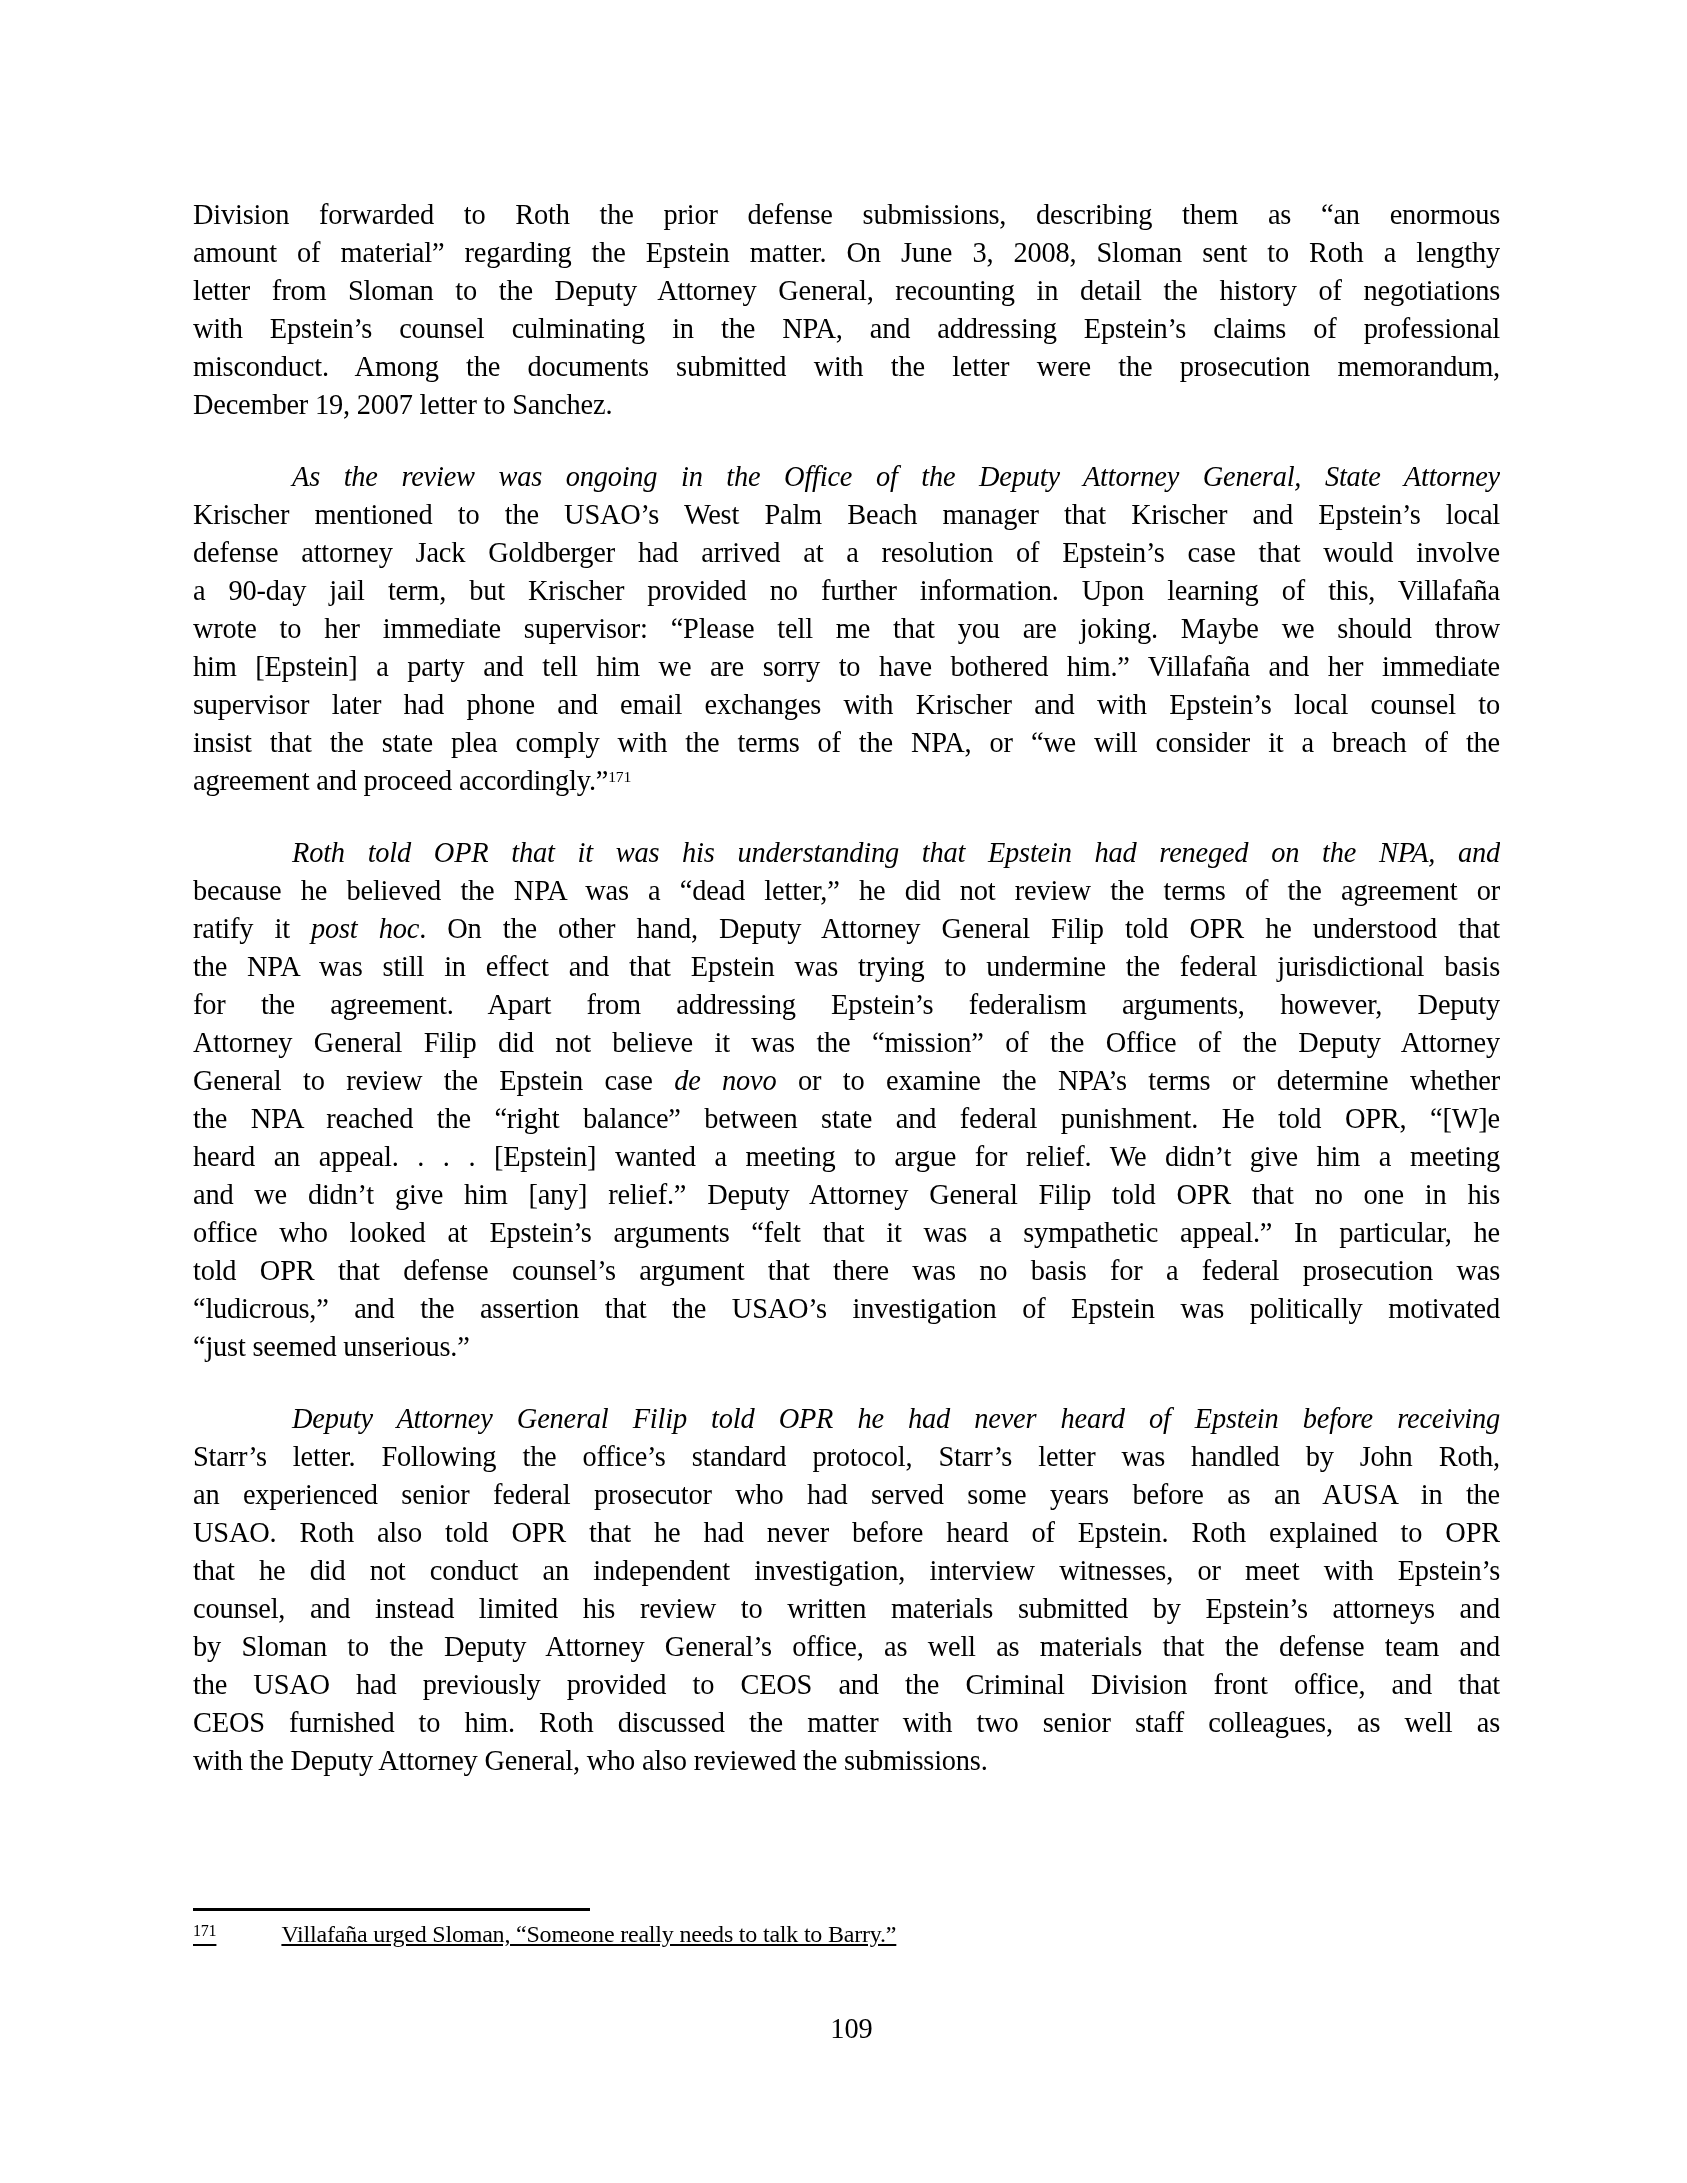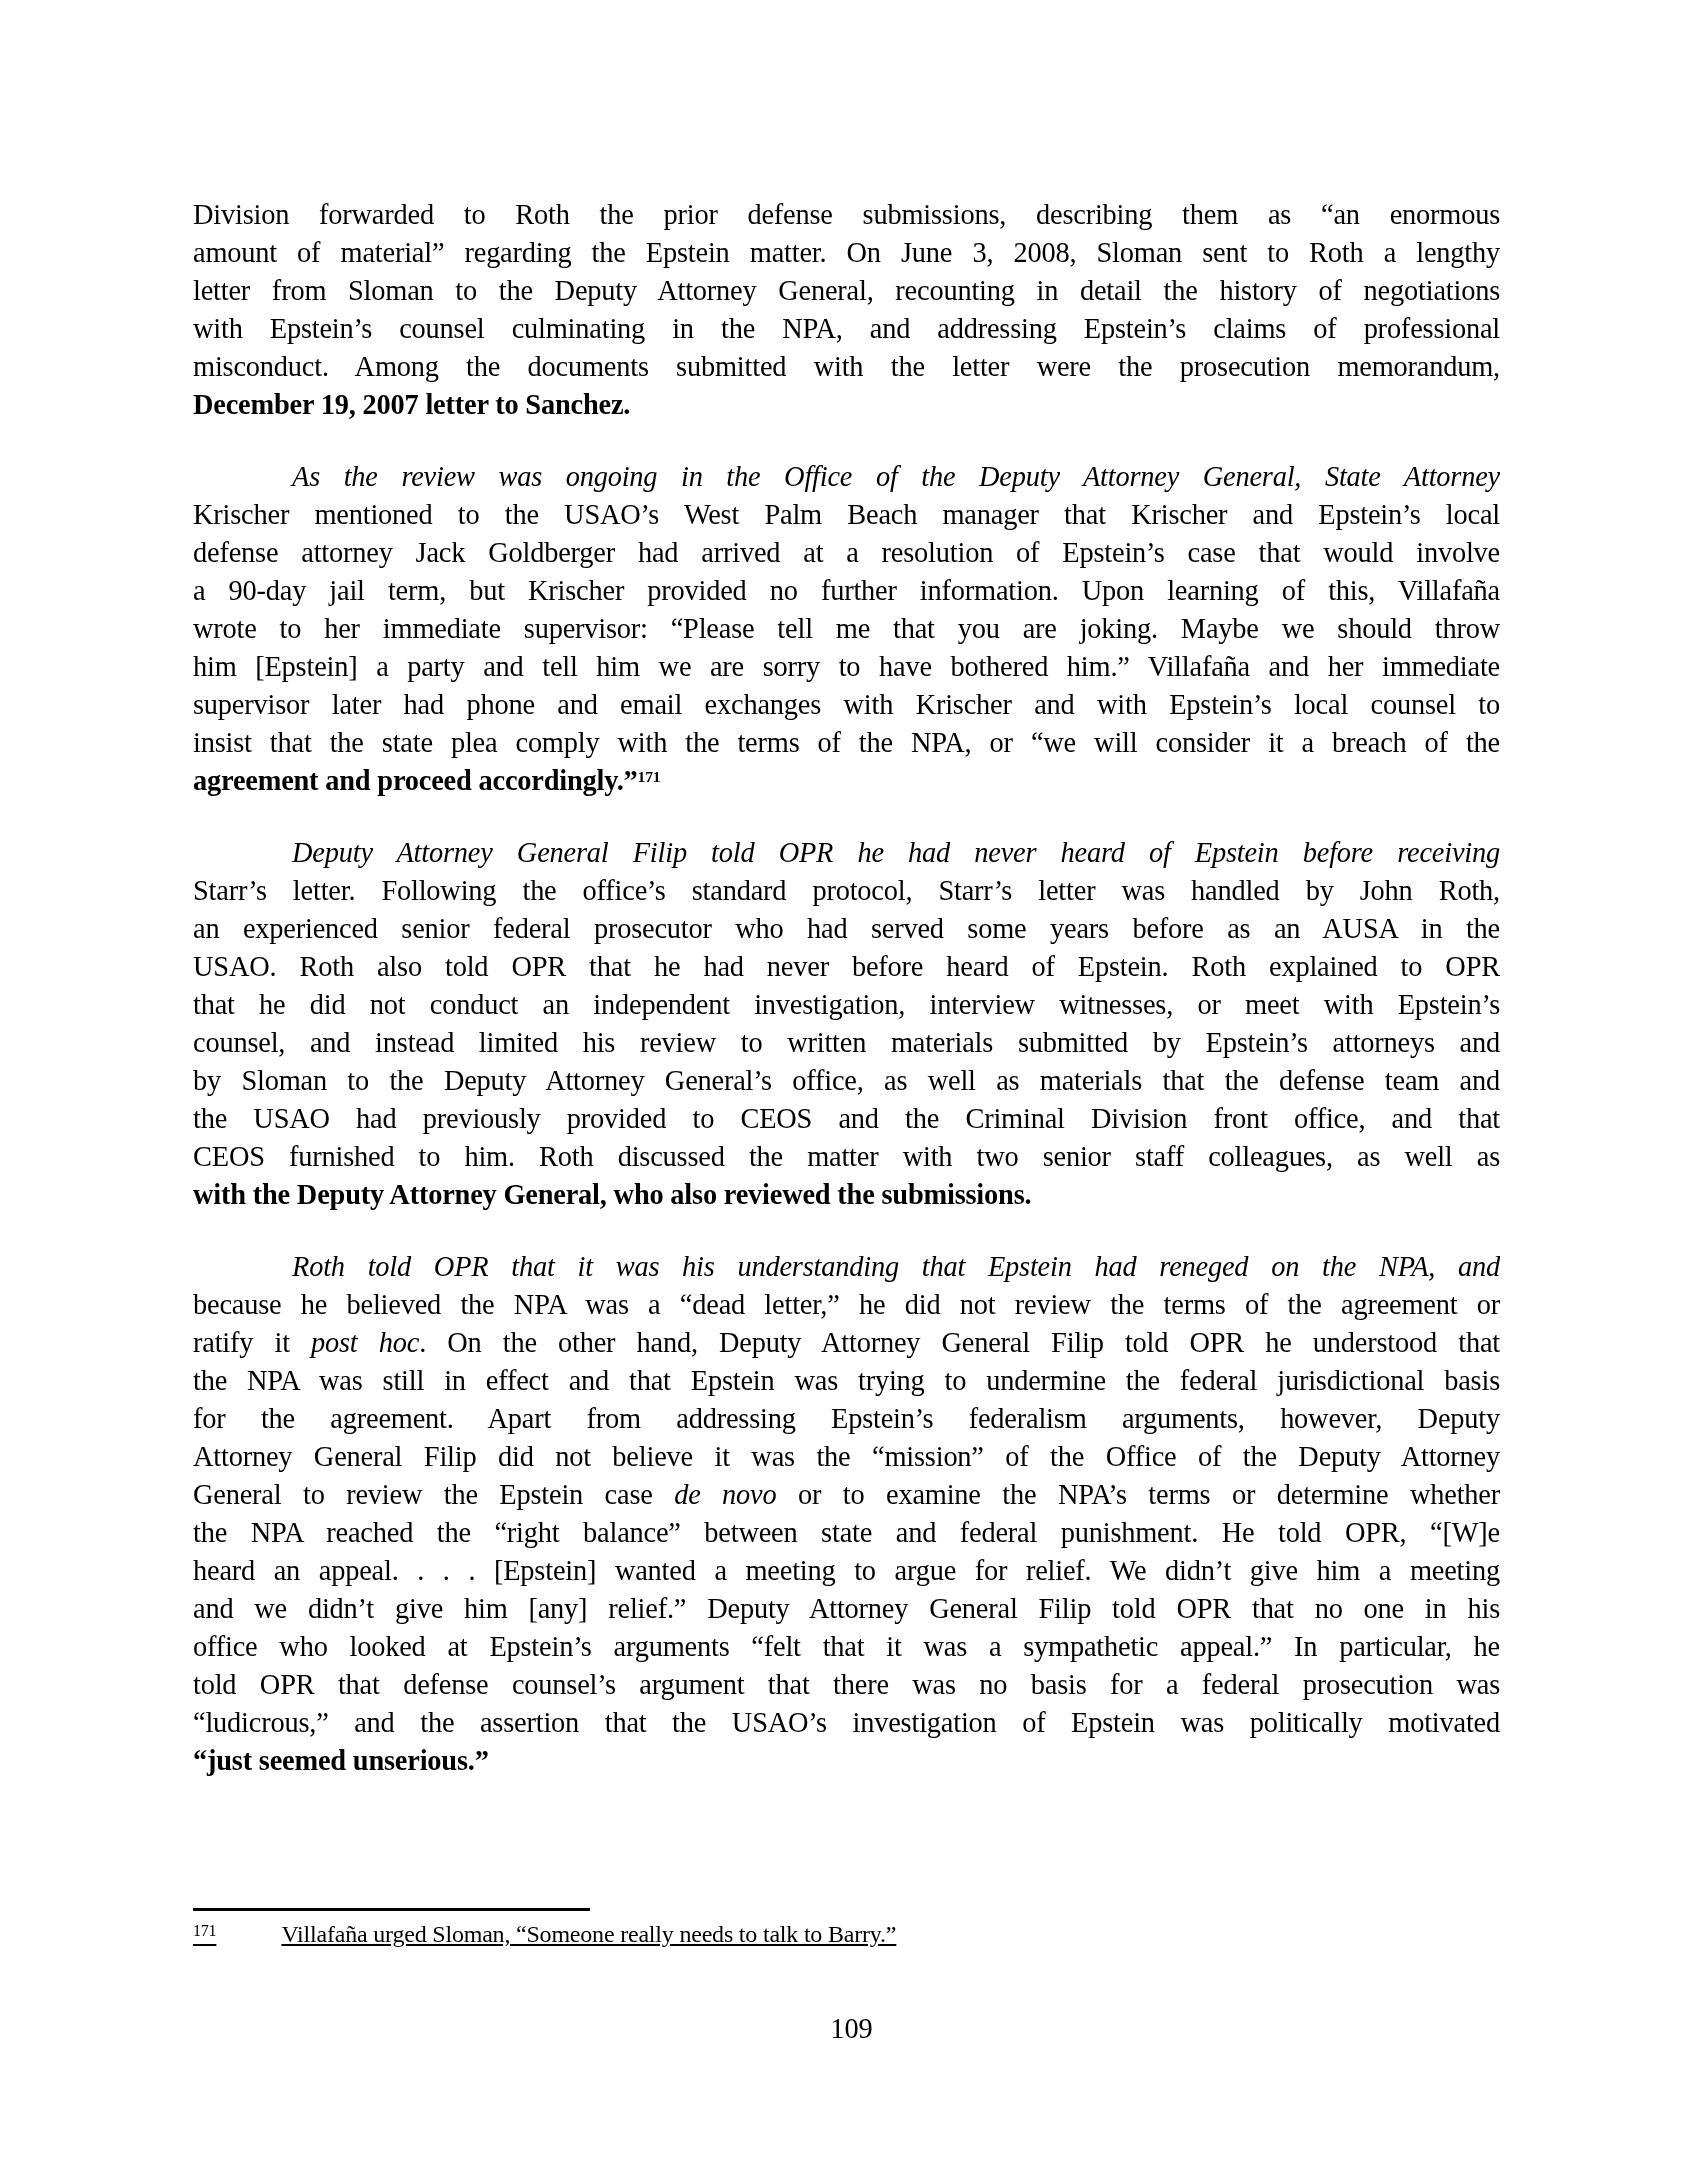--- a/index.html
+++ b/index.html
@@ -15,21 +15,21 @@
   .body-text {
     position: absolute; left: 193px; top: 196px; width: 1307px;
     font-size: 28.4px; line-height: 38px; letter-spacing: -0.2px;
   }
   .para { margin: 0 0 34px 0; }
   .para:last-child { margin-bottom: 0; }
   .line {
     text-align: justify; text-align-last: justify;
     height: 38px; overflow: hidden;
   }
-  .line.last { text-align-last: left; font-weight: bold; }
+  .line.last { text-align-last: left; }
   .line.indent { text-indent: 99px; font-style: italic; }
   i { font-style: italic; }
   sup {
     font-size: 0.55em; line-height: 0;
     vertical-align: baseline; position: relative; top: -0.5em;
   }
   .footnote-sep {
     position: absolute; left: 193px; top: 1908px;
     width: 397px; height: 3.3px; background: #000000;
   }
@@ -61,47 +61,47 @@
         <div class="line">Krischer mentioned to the USAO’s West Palm Beach manager that Krischer and Epstein’s local</div>
         <div class="line">defense attorney Jack Goldberger had arrived at a resolution of Epstein’s case that would involve</div>
         <div class="line">a 90-day jail term, but Krischer provided no further information.  Upon learning of this, Villafaña</div>
         <div class="line">wrote to her immediate supervisor:  “Please tell me that you are joking.  Maybe we should throw</div>
         <div class="line">him [Epstein] a party and tell him we are sorry to have bothered him.”  Villafaña and her immediate</div>
         <div class="line">supervisor later had phone and email exchanges with Krischer and with Epstein’s local counsel to</div>
         <div class="line">insist that the state plea comply with the terms of the NPA, or “we will consider it a breach of the</div>
         <div class="line last">agreement and proceed accordingly.”<sup>171</sup></div>
       </div>
       <div class="para">
-        <div class="line indent">Deputy Attorney General Filip told OPR he had never heard of Epstein before receiving</div>
-        <div class="line">Starr’s letter.  Following the office’s standard protocol, Starr’s letter was handled by John Roth,</div>
-        <div class="line">an experienced senior federal prosecutor who had served some years before as an AUSA in the</div>
-        <div class="line">USAO.  Roth also told OPR that he had never before heard of Epstein.  Roth explained to OPR</div>
-        <div class="line">that he did not conduct an independent investigation, interview witnesses, or meet with Epstein’s</div>
-        <div class="line">counsel, and instead limited his review to written materials submitted by Epstein’s attorneys and</div>
-        <div class="line">by Sloman to the Deputy Attorney General’s office, as well as materials that the defense team and</div>
-        <div class="line">the USAO had previously provided to CEOS and the Criminal Division front office, and that</div>
-        <div class="line">CEOS furnished to him.  Roth discussed the matter with two senior staff colleagues, as well as</div>
-        <div class="line last">with the Deputy Attorney General, who also reviewed the submissions.</div>
-      </div>
-      <div class="para">
         <div class="line indent">Roth told OPR that it was his understanding that Epstein had reneged on the NPA, and</div>
         <div class="line">because he believed the NPA was a “dead letter,” he did not review the terms of the agreement or</div>
         <div class="line">ratify it <i>post hoc</i>.  On the other hand, Deputy Attorney General Filip told OPR he understood that</div>
         <div class="line">the NPA was still in effect and that Epstein was trying to undermine the federal jurisdictional basis</div>
         <div class="line">for the agreement.  Apart from addressing Epstein’s federalism arguments, however, Deputy</div>
         <div class="line">Attorney General Filip did not believe it was the “mission” of the Office of the Deputy Attorney</div>
         <div class="line">General to review the Epstein case <i>de novo</i> or to examine the NPA’s terms or determine whether</div>
         <div class="line">the NPA reached the “right balance” between state and federal punishment.  He told OPR, “[W]e</div>
         <div class="line">heard an appeal. . . . [Epstein] wanted a meeting to argue for relief.  We didn’t give him a meeting</div>
         <div class="line">and we didn’t give him [any] relief.”  Deputy Attorney General Filip told OPR that no one in his</div>
         <div class="line">office who looked at Epstein’s arguments “felt that it was a sympathetic appeal.”  In particular, he</div>
         <div class="line">told OPR that defense counsel’s argument that there was no basis for a federal prosecution was</div>
         <div class="line">“ludicrous,” and the assertion that the USAO’s investigation of Epstein was politically motivated</div>
         <div class="line last">“just seemed unserious.”</div>
       </div>
+      <div class="para">
+        <div class="line indent">Deputy Attorney General Filip told OPR he had never heard of Epstein before receiving</div>
+        <div class="line">Starr’s letter.  Following the office’s standard protocol, Starr’s letter was handled by John Roth,</div>
+        <div class="line">an experienced senior federal prosecutor who had served some years before as an AUSA in the</div>
+        <div class="line">USAO.  Roth also told OPR that he had never before heard of Epstein.  Roth explained to OPR</div>
+        <div class="line">that he did not conduct an independent investigation, interview witnesses, or meet with Epstein’s</div>
+        <div class="line">counsel, and instead limited his review to written materials submitted by Epstein’s attorneys and</div>
+        <div class="line">by Sloman to the Deputy Attorney General’s office, as well as materials that the defense team and</div>
+        <div class="line">the USAO had previously provided to CEOS and the Criminal Division front office, and that</div>
+        <div class="line">CEOS furnished to him.  Roth discussed the matter with two senior staff colleagues, as well as</div>
+        <div class="line last">with the Deputy Attorney General, who also reviewed the submissions.</div>
+      </div>
     </div>
 
   <div class="footnote-sep"></div>
 
   <div class="footnote">
     <sup>171</sup><span>Villafaña urged Sloman, “Someone really needs to talk to Barry.”</span>
   </div>
 
   <div class="page-number">109</div>
 </div>

